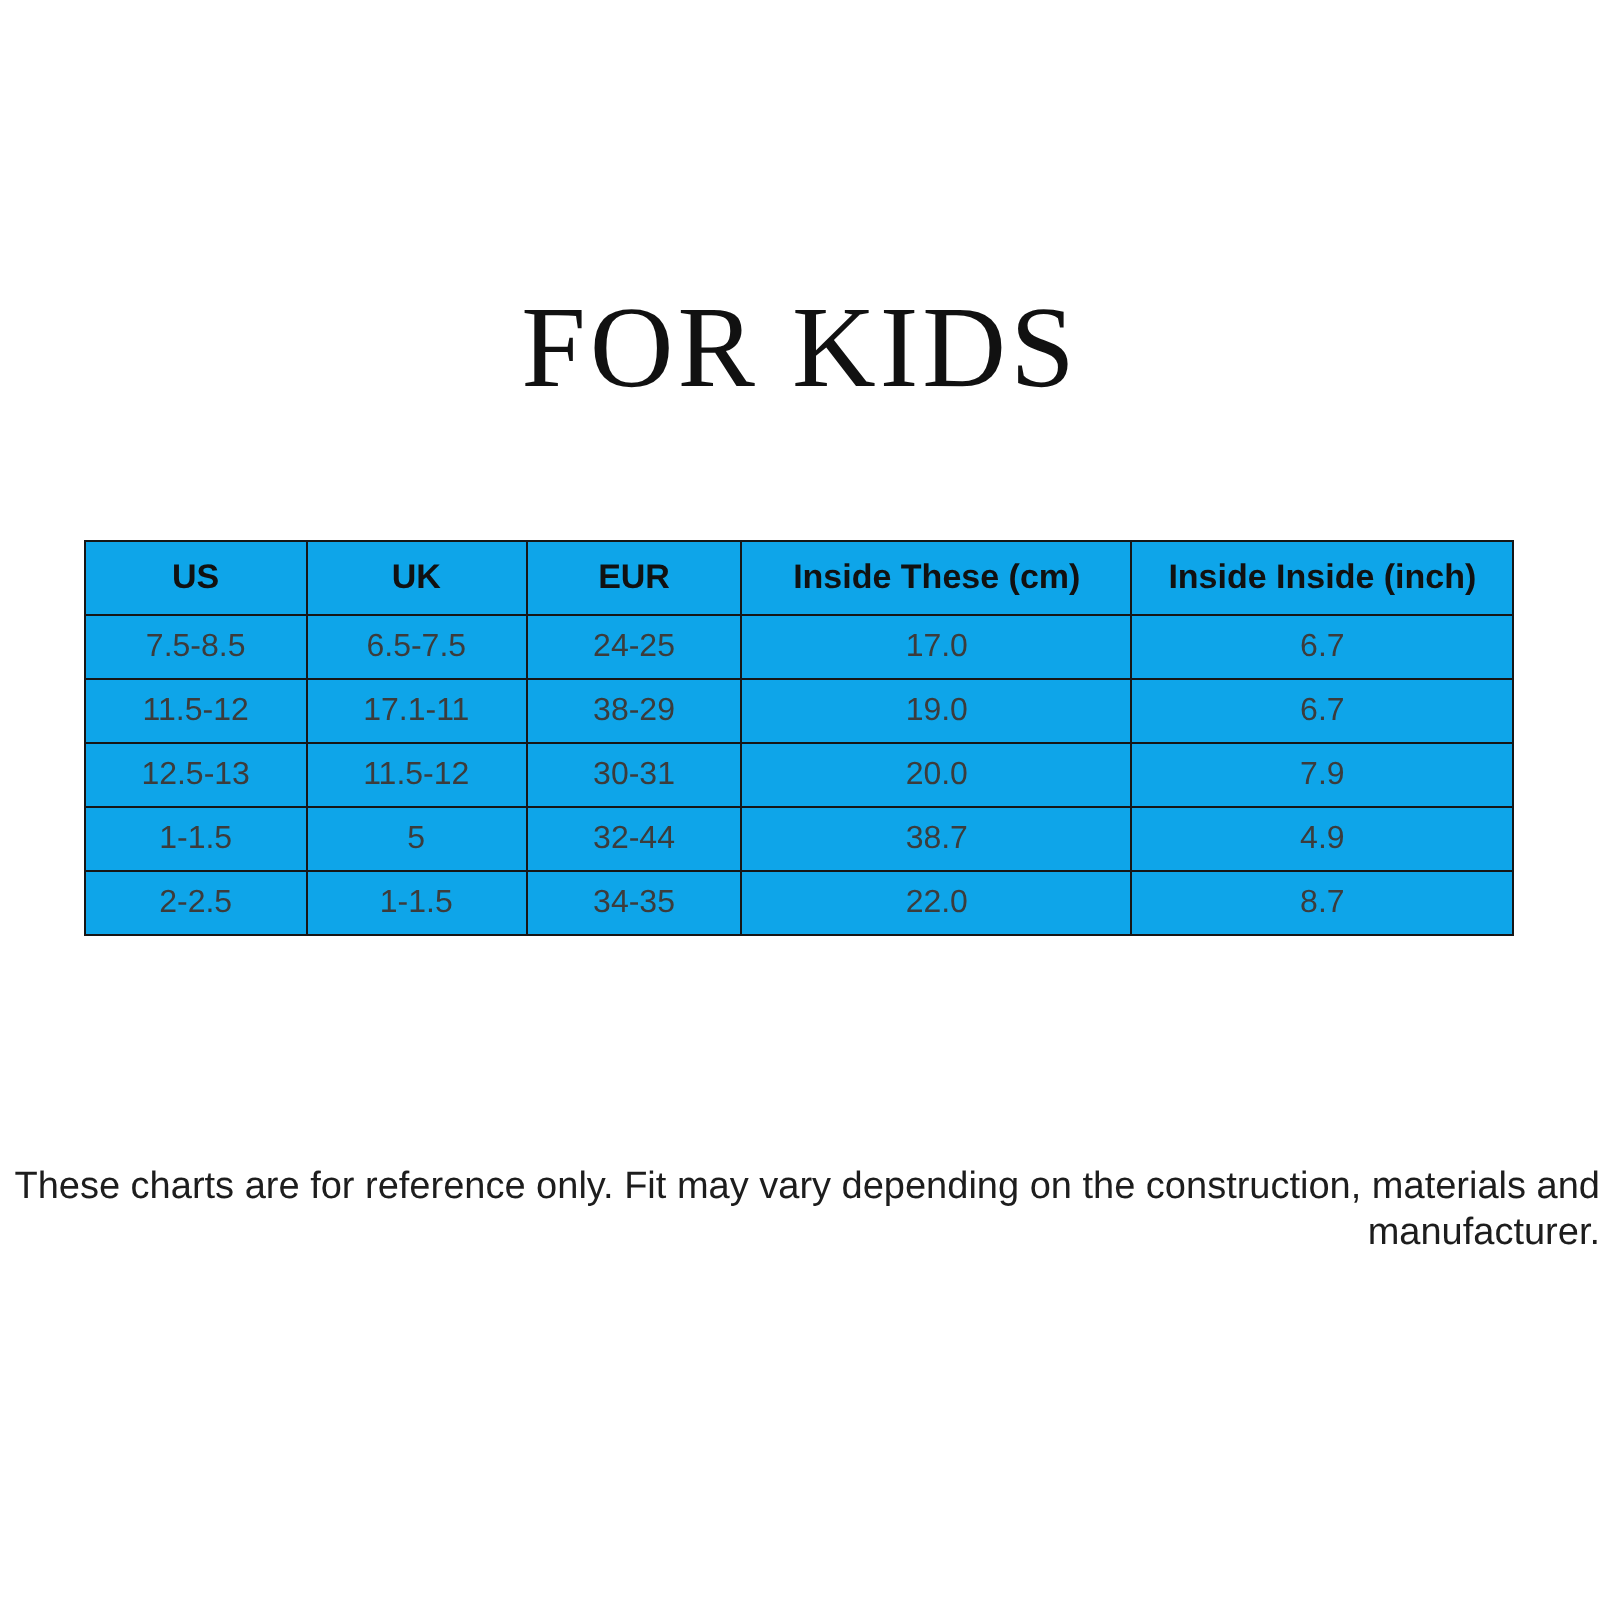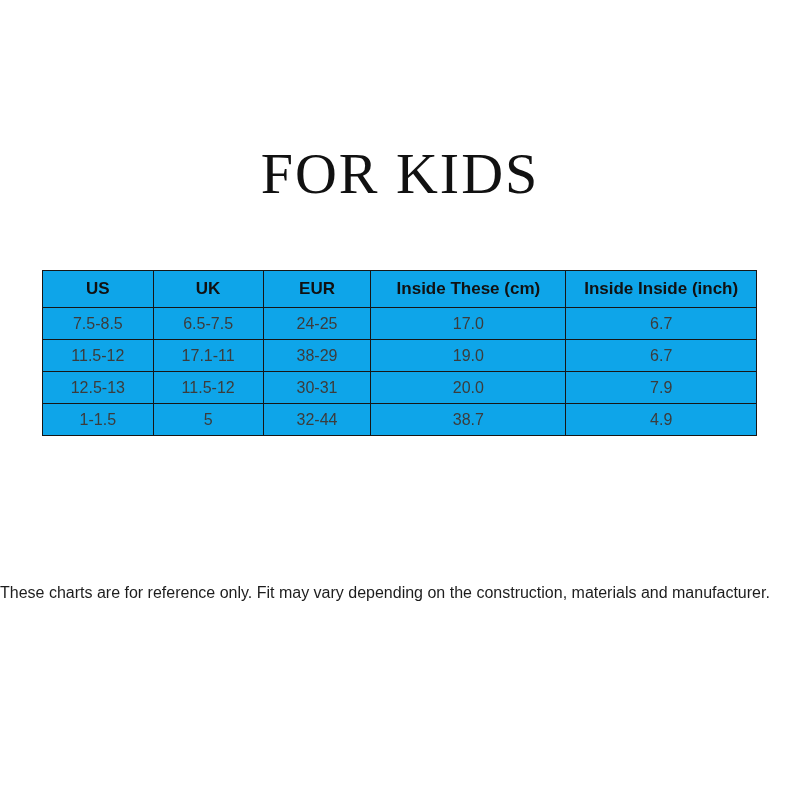--- a/index.html
+++ b/index.html
@@ -61,22 +61,22 @@
   col.c-us   { width: 15.5%; }
   col.c-uk   { width: 15.4%; }
   col.c-eur  { width: 15.1%; }
   col.c-cm   { width: 27.3%; }
   col.c-inch { width: 26.7%; }
   .footnote {
     position: absolute;
     top: 583px;
     left: 0;
     width: 100%;
-    text-align: left;
-    font-size: 16px;
+    text-align: right;
+    font-size: 19px;
     color: #1d1d1d;
     line-height: 1.2;
   }
 </style>
 </head>
 <body>
 
 <div class="page">
 
   <div class="title">FOR KIDS</div>
@@ -120,18 +120,25 @@
           <td>20.0</td>
           <td>7.9</td>
         </tr>
         <tr>
           <td>1-1.5</td>
           <td>5</td>
           <td>32-44</td>
           <td>38.7</td>
           <td>4.9</td>
         </tr>
+        <tr>
+          <td>2-2.5</td>
+          <td>1-1.5</td>
+          <td>34-35</td>
+          <td>22.0</td>
+          <td>8.7</td>
+        </tr>
       </tbody>
   </table>
 
   <div class="footnote">These charts are for reference only. Fit may vary depending on the construction, materials and manufacturer.</div>
 
 </div>
 
 </body></html>

